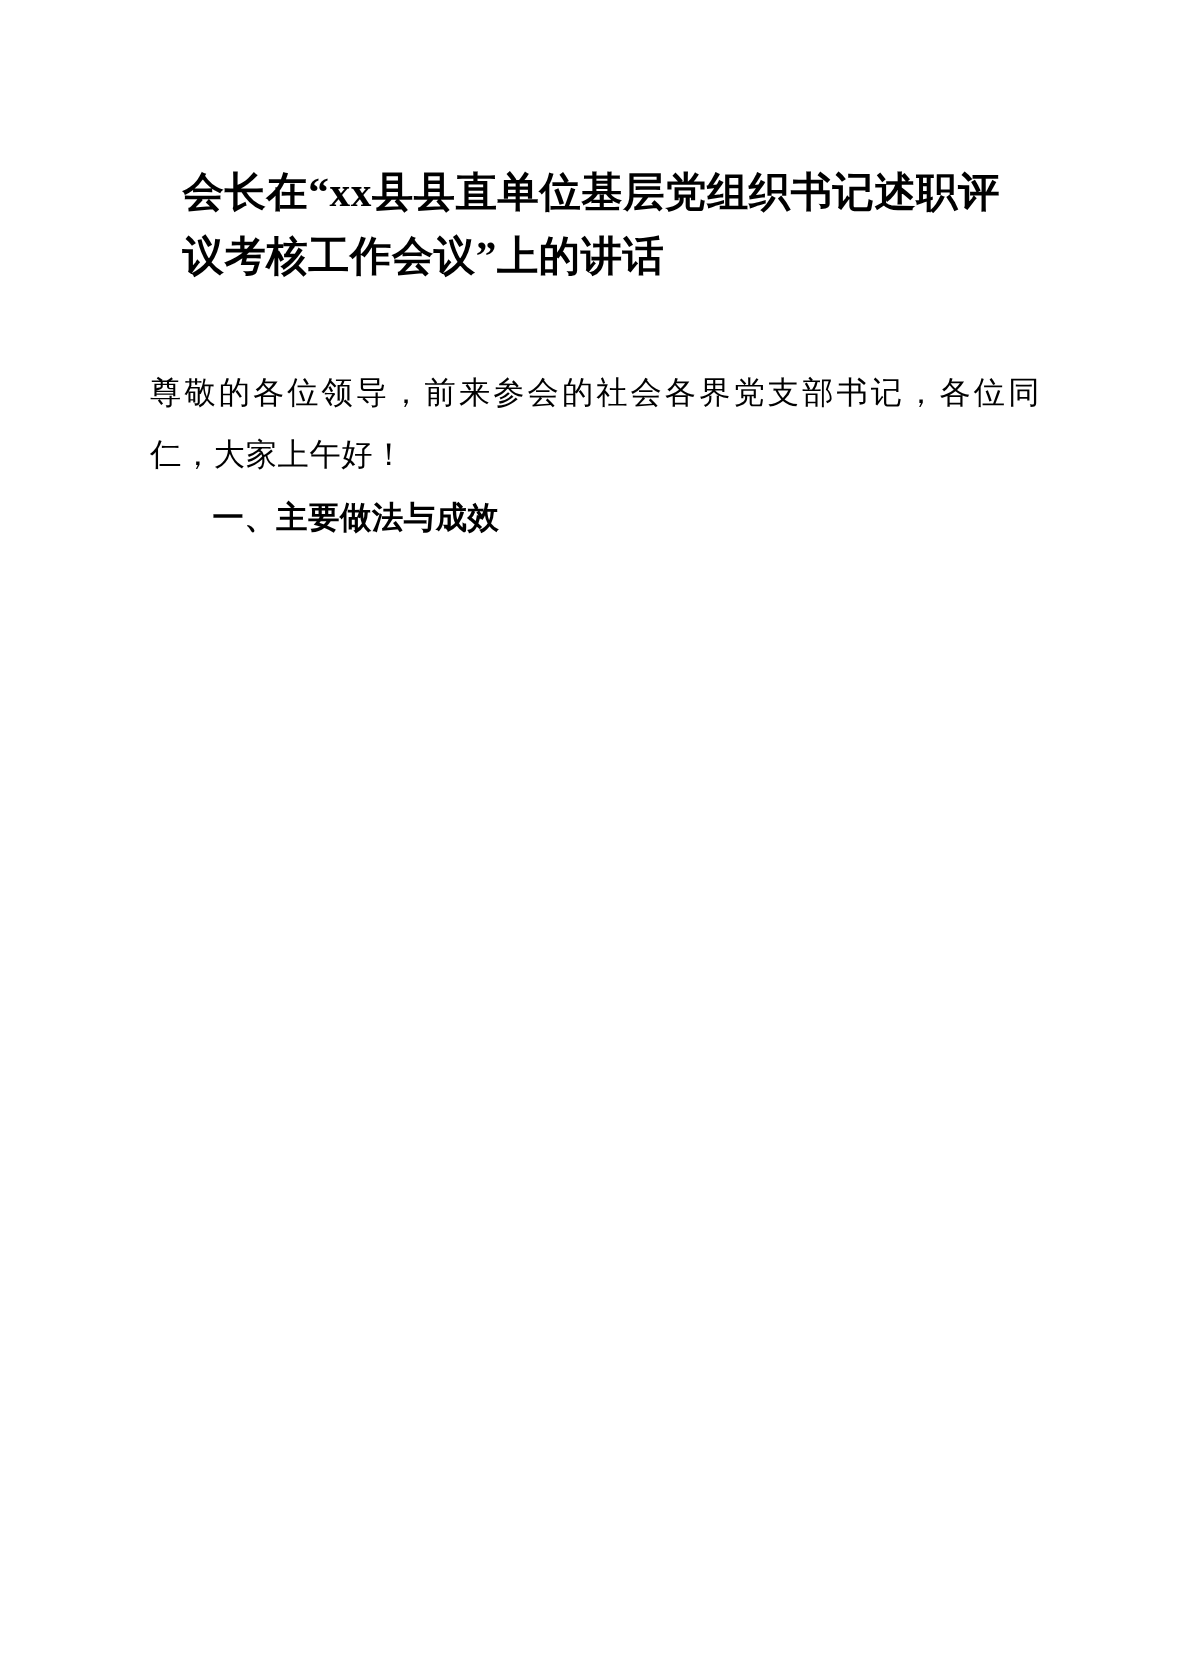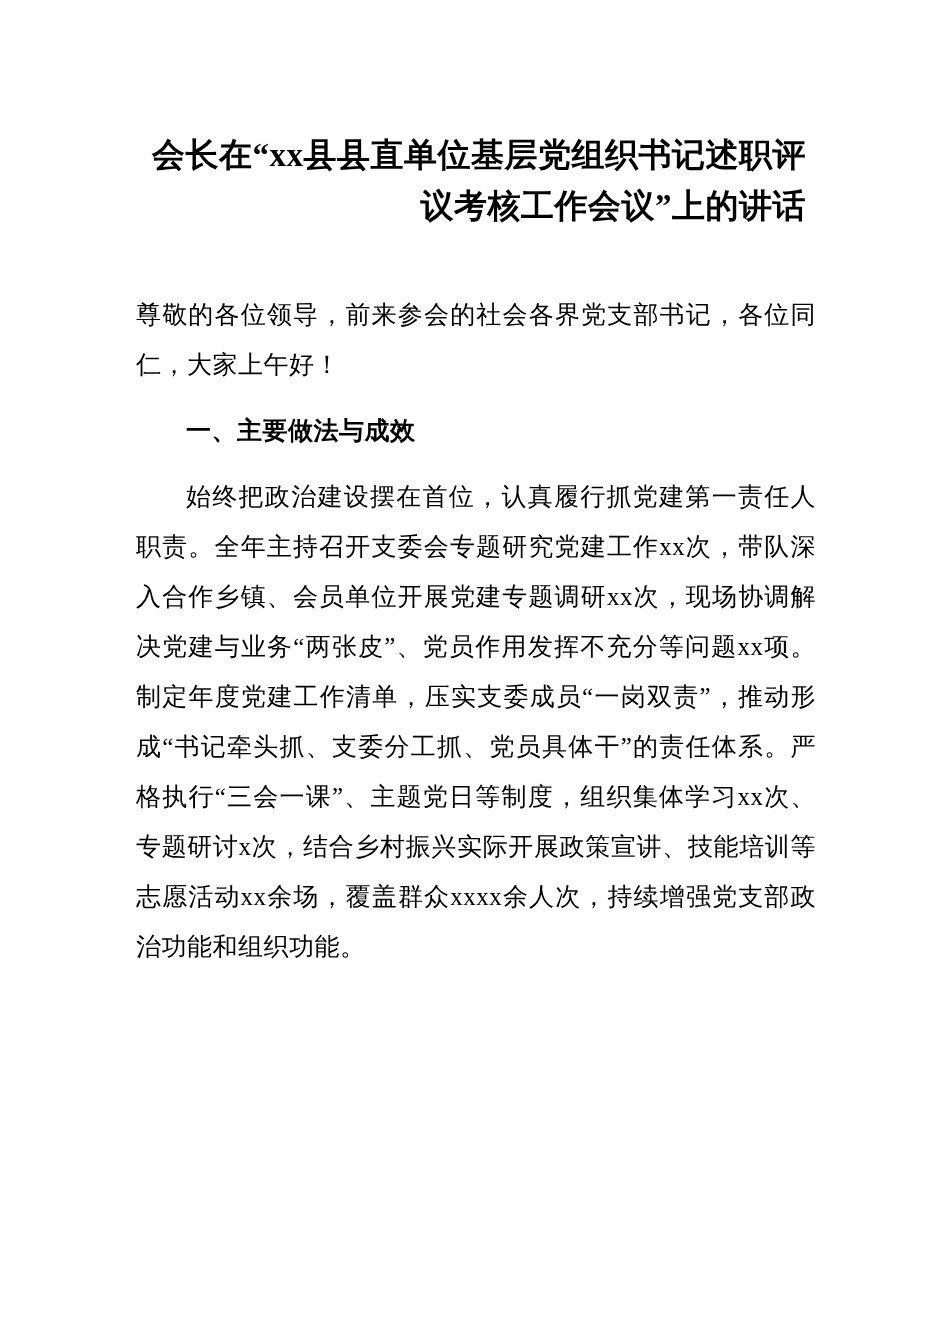--- a/index.html
+++ b/index.html
@@ -18,29 +18,29 @@
     width: 950px;
     min-height: 1344px;
     box-sizing: border-box;
     padding: 130px 118px 60px 120px;
     background: #ffffff;
   }
   .doc-title {
     font-size: 33px;
     font-weight: bold;
     line-height: 1.55;
-    text-align: right;
+    text-align: left;
     margin: 0 auto 58px auto;
     max-width: 660px;
     letter-spacing: 0.5px;
   }
   .doc-body p {
     font-size: 25px;
     line-height: 2.0;
-    margin: 16px;
+    margin: 0;
     text-align: justify;
     letter-spacing: 0.5px;
     font-family: Liberation Serif, serif;
   }
   .doc-body p.indent {
     text-indent: 2em;
   }
   .doc-body p.bold {
     font-weight: bold;
   }
@@ -53,17 +53,16 @@
   <h1 class="doc-title">会长在“xx县县直单位基层党组织书记述职评议考核工作会议”上的讲话</h1>
 
   <div class="doc-body">
 
     <p>尊敬的各位领导，前来参会的社会各界党支部书记，各位同仁，大家上午好！</p>
 
 
     <p class="indent bold">一、主要做法与成效</p>
 
 
-    <p class="indent">始终把政治建设摆在首位，认真履行抓党建第一责任人职责。全年主持召开支委会专题研究党建工作xx次，带队深入合作乡镇、会员单位开展党建专题调研xx次，现场协调解决党建与业务“两张皮”、党员作用发挥不充分等问题xx项。制定年度党建工作清单，压实支委成员“一岗双责”，推动形成“书记牵头抓、支委分工抓、党员具体干”的责任体系。严格执行“三会一课”、主题党日等制度，组织集体学习xx次、专题研讨x次，结合乡村振兴实际开展政策宣讲、技能培训等志愿活动xx余场，覆盖群众xxxx余人次，持续增强党支部政治功能和组织功能。</p>
 
   </div>
 
 </div>
 
 </body></html>

